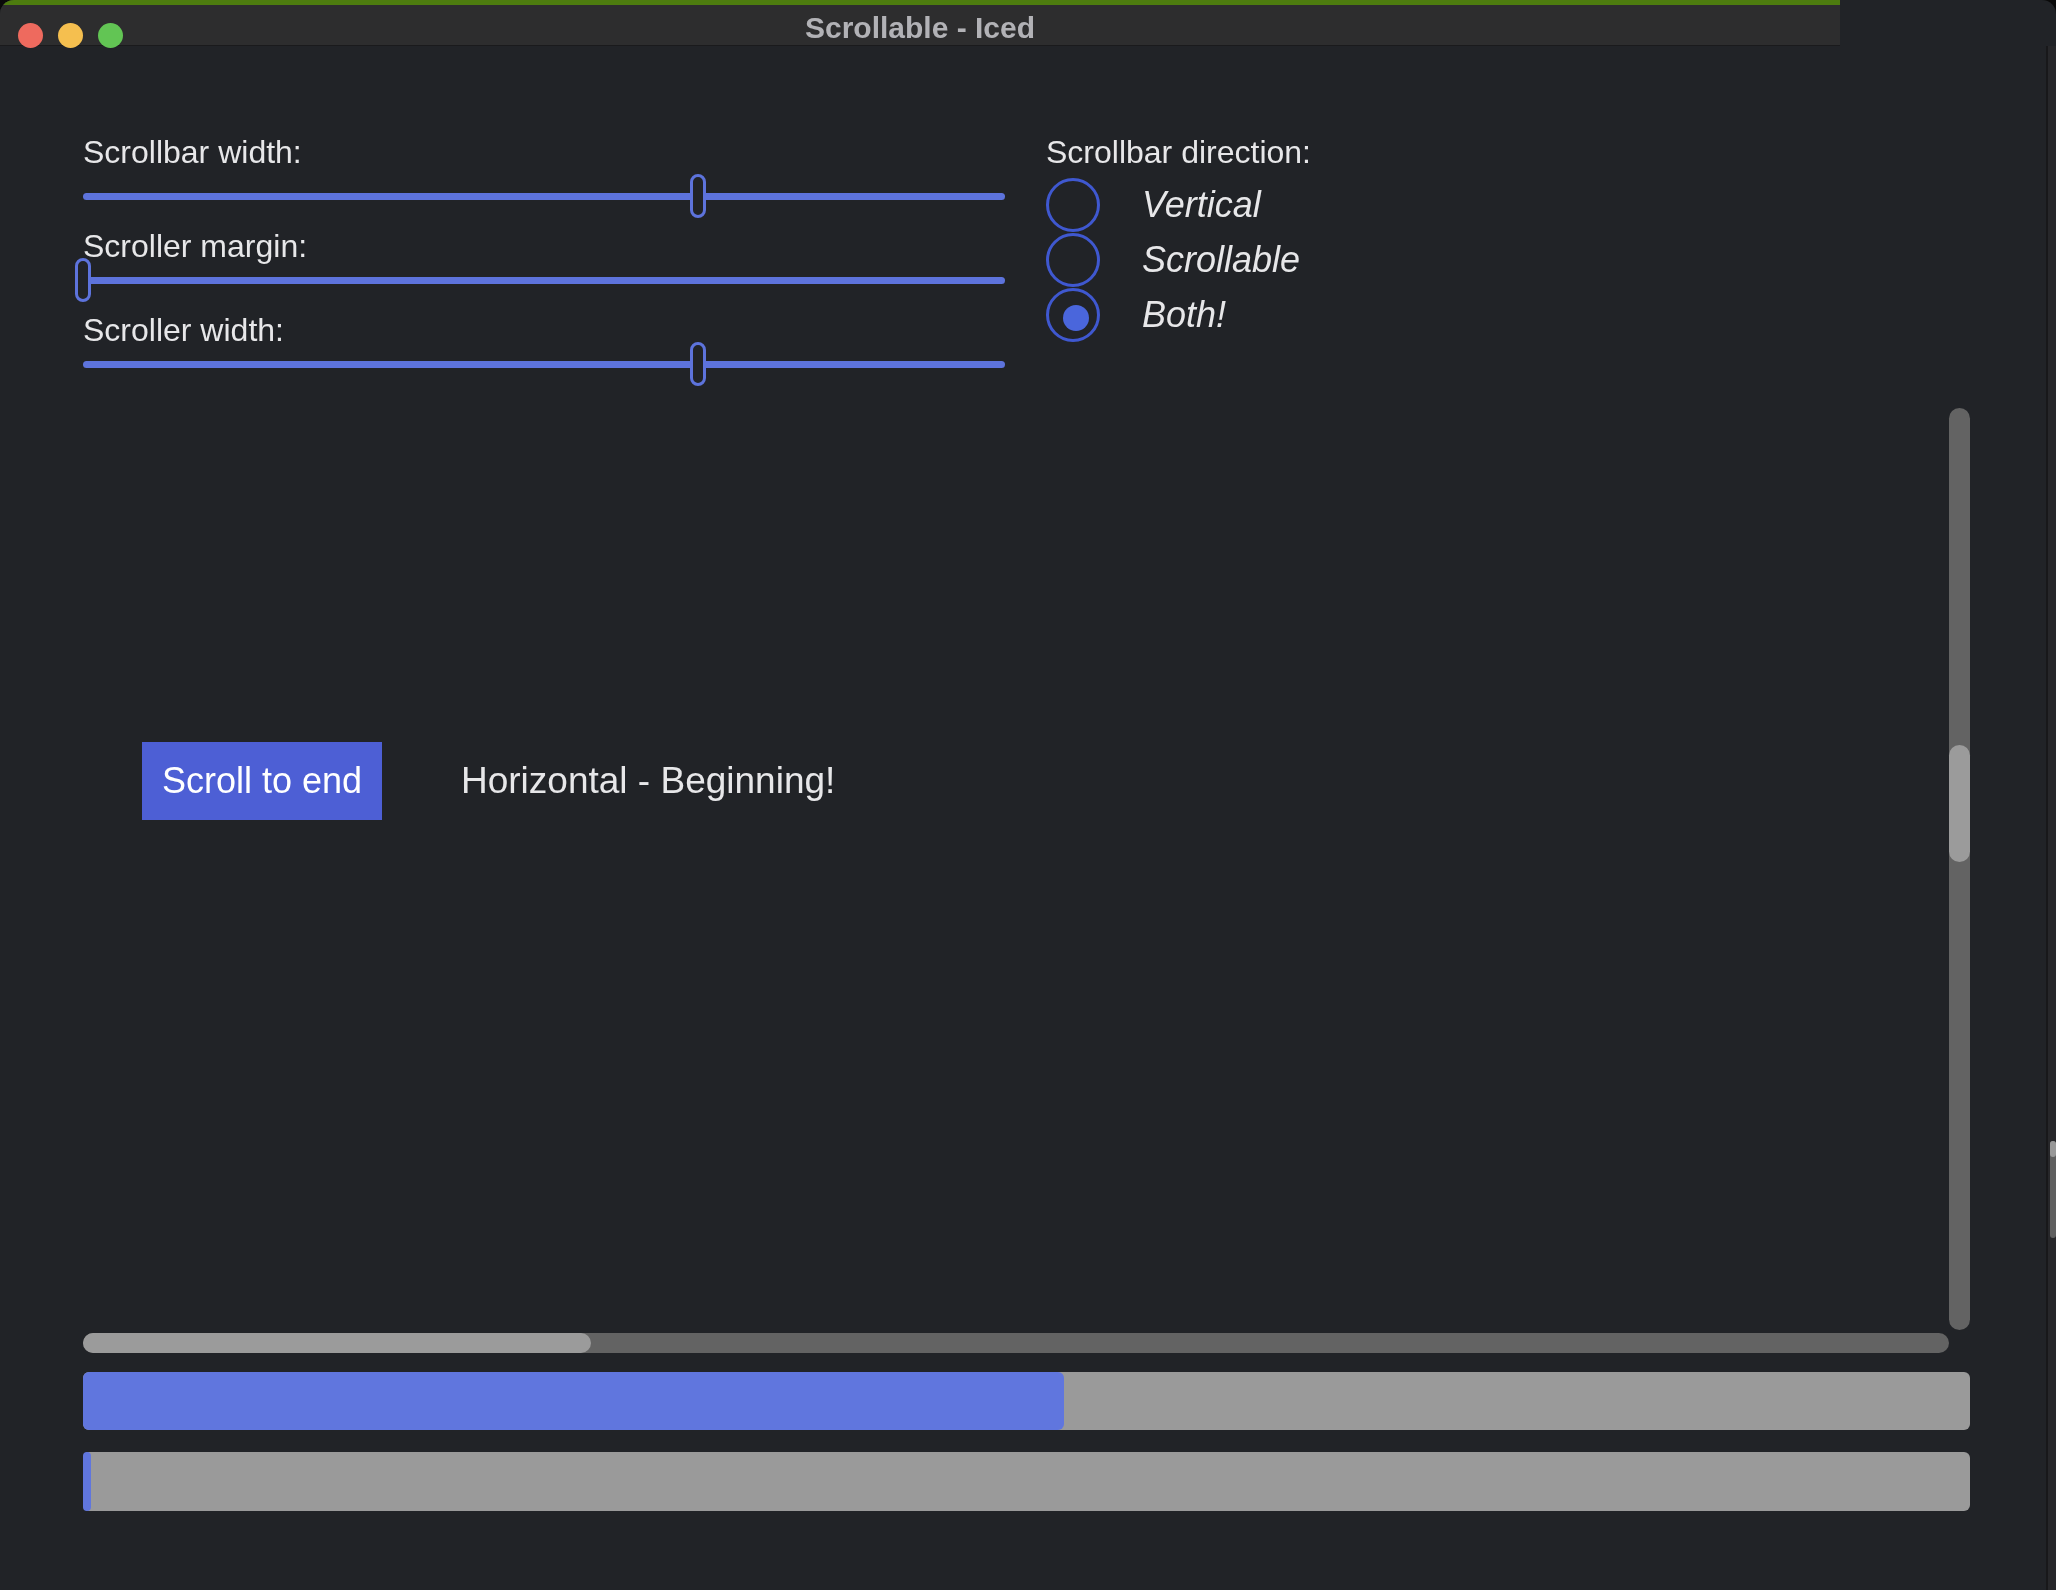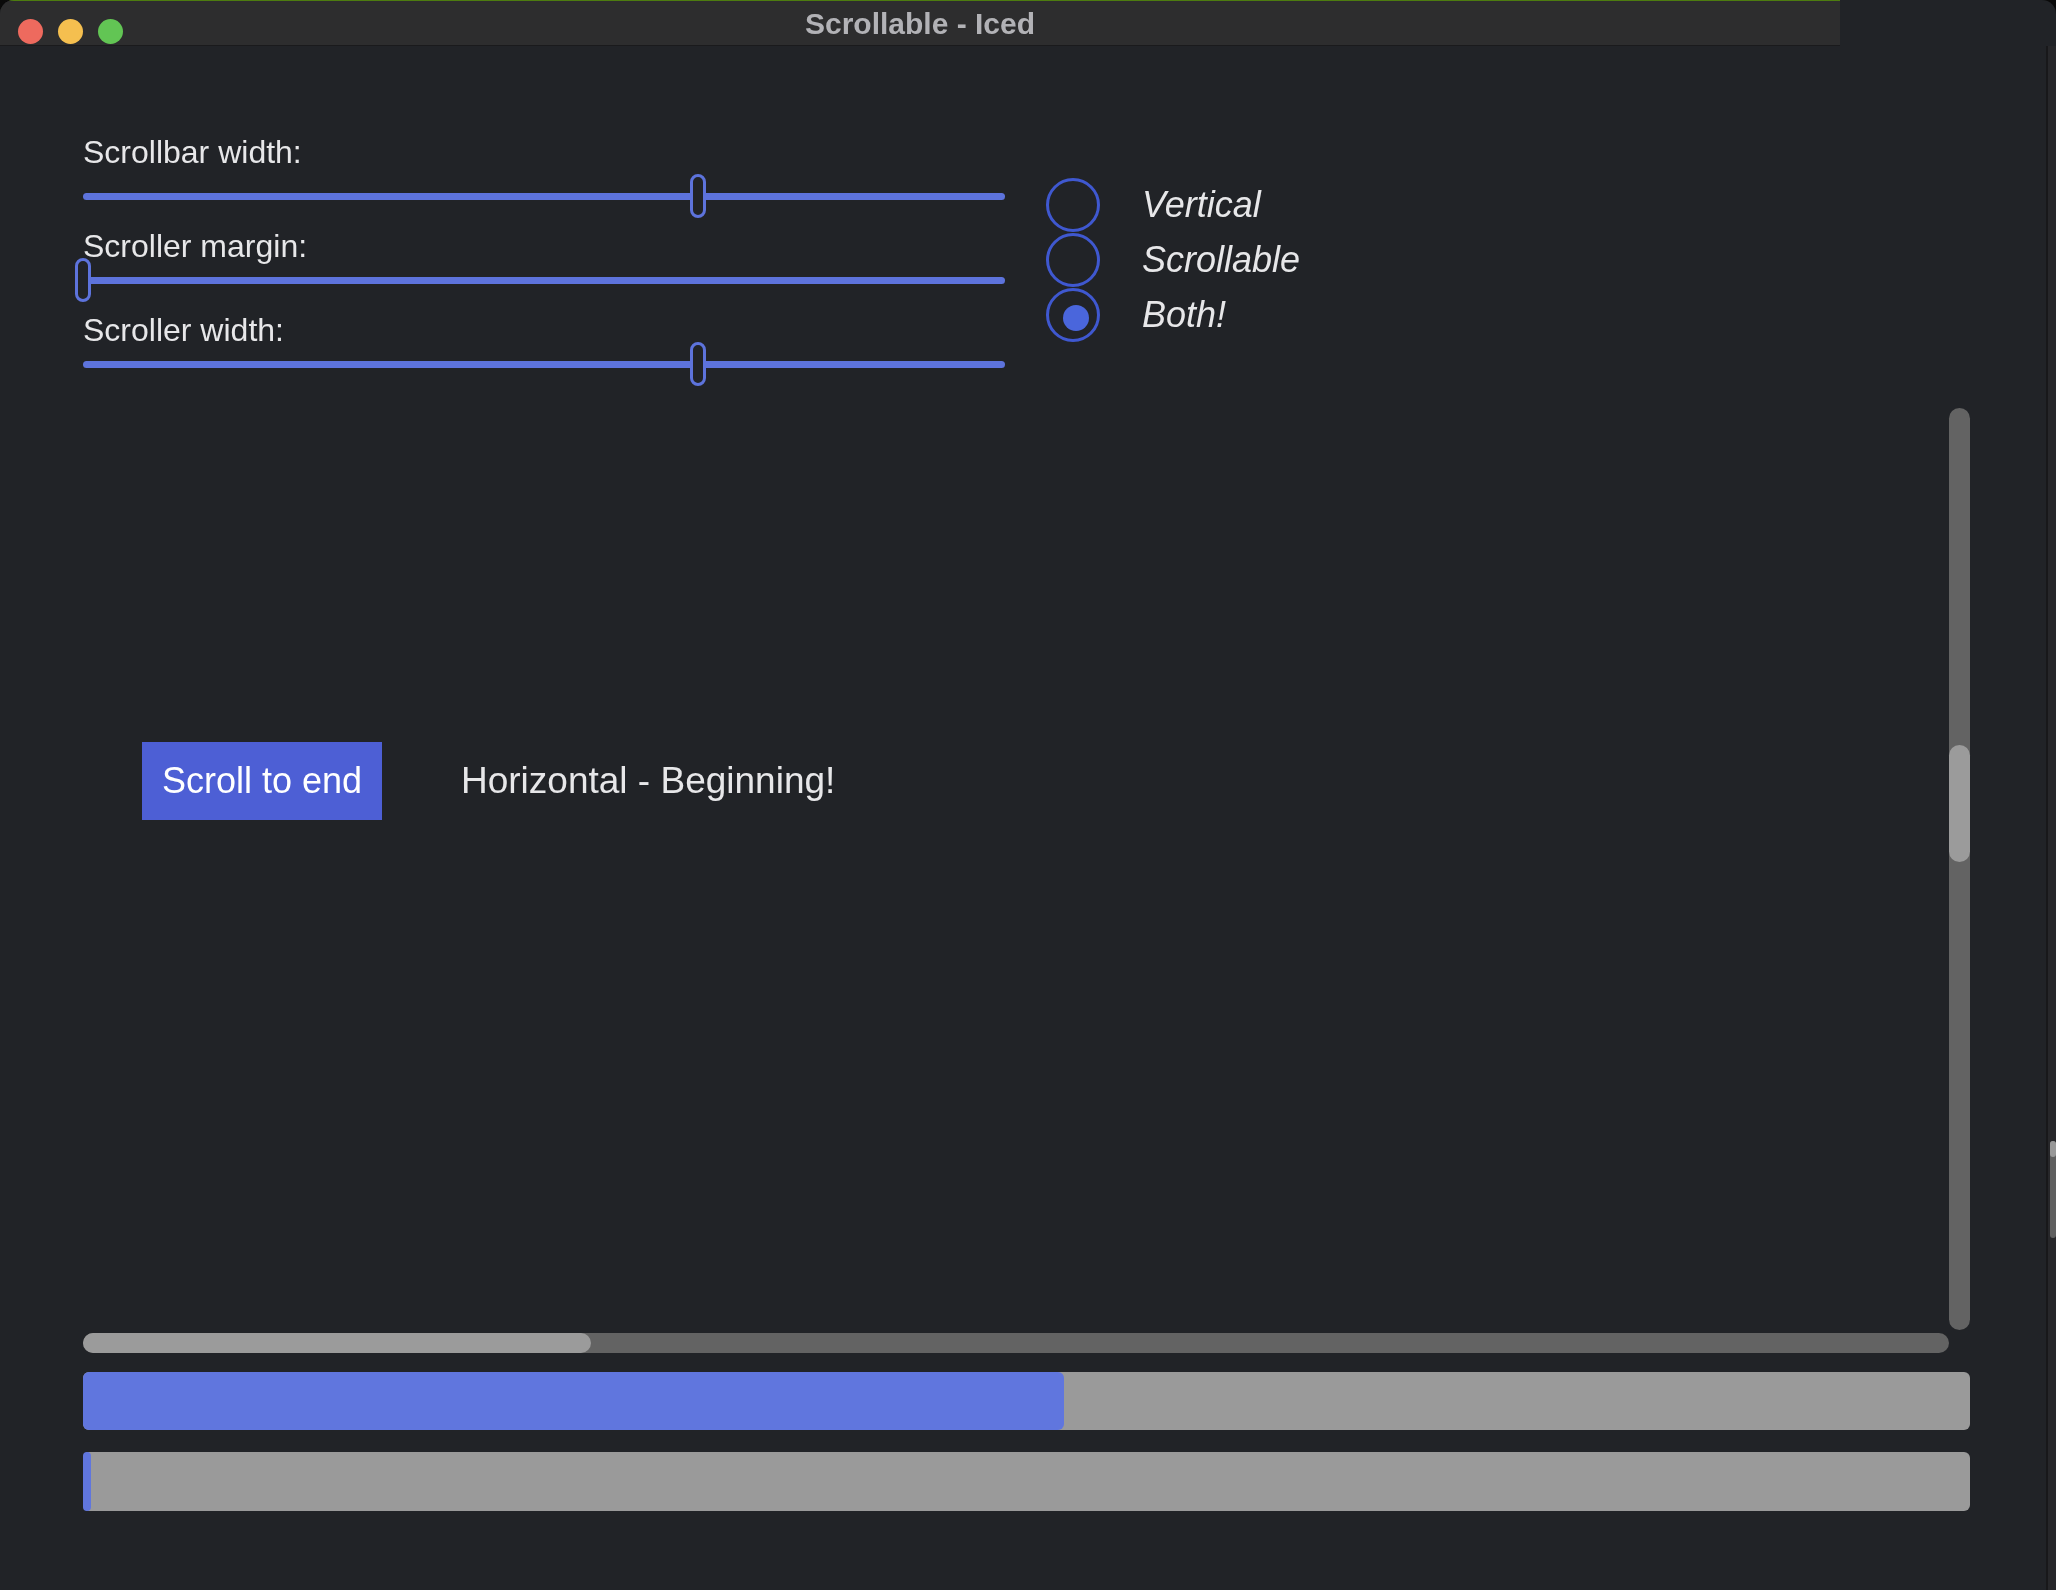--- a/index.html
+++ b/index.html
@@ -22,21 +22,21 @@
     position: absolute; left: 0; top: 0; width: 2056px; height: 1590px;
     background: var(--bg);
     border-radius: 14px 14px 0 0;
     overflow: hidden;
   }
 
   
   .titlebar {
     position: absolute; left: 0; top: 0; width: 1840px; height: 46px;
     background: var(--titlebar-bg);
-    border-top: 1px solid #4d7c0f;
+    border-top: 5px solid #4d7c0f;
     border-bottom: 1px solid #1a1a1c;
   }
   .traffic-light { position: absolute; top: 18px; width: 25px; height: 25px; border-radius: 50%; }
   .tl-close    { left: 18px; background: #ee6a5e; }
   .tl-minimize { left: 58px; background: #f5bf4f; }
   .tl-zoom     { left: 98px; background: #62c554; }
   .window-title {
     position: absolute; left: 0; top: 0; width: 100%; height: 45px;
     line-height: 45px; text-align: center;
     font-size: 30px; font-weight: bold; color: #b2b2b6;
@@ -154,20 +154,21 @@
   <div class="ctl-label lbl-2">Scroller margin:</div>
   <div class="slider-rail rail-2">
     <div class="slider-handle" style="left: -8px;"></div>
   </div>
 
   <div class="ctl-label lbl-3">Scroller width:</div>
   <div class="slider-rail rail-3">
     <div class="slider-handle" style="left: 607px;"></div>
   </div>
 
+  <div class="ctl-label radio-header">Scrollbar direction:</div>
 
   <div class="radio-row radio-row-0">
     <div class="radio-circle"></div>
     <div class="radio-label">Vertical</div>
   </div>
   <div class="radio-row radio-row-1">
     <div class="radio-circle"></div>
     <div class="radio-label">Scrollable</div>
   </div>
   <div class="radio-row radio-row-2 selected">

